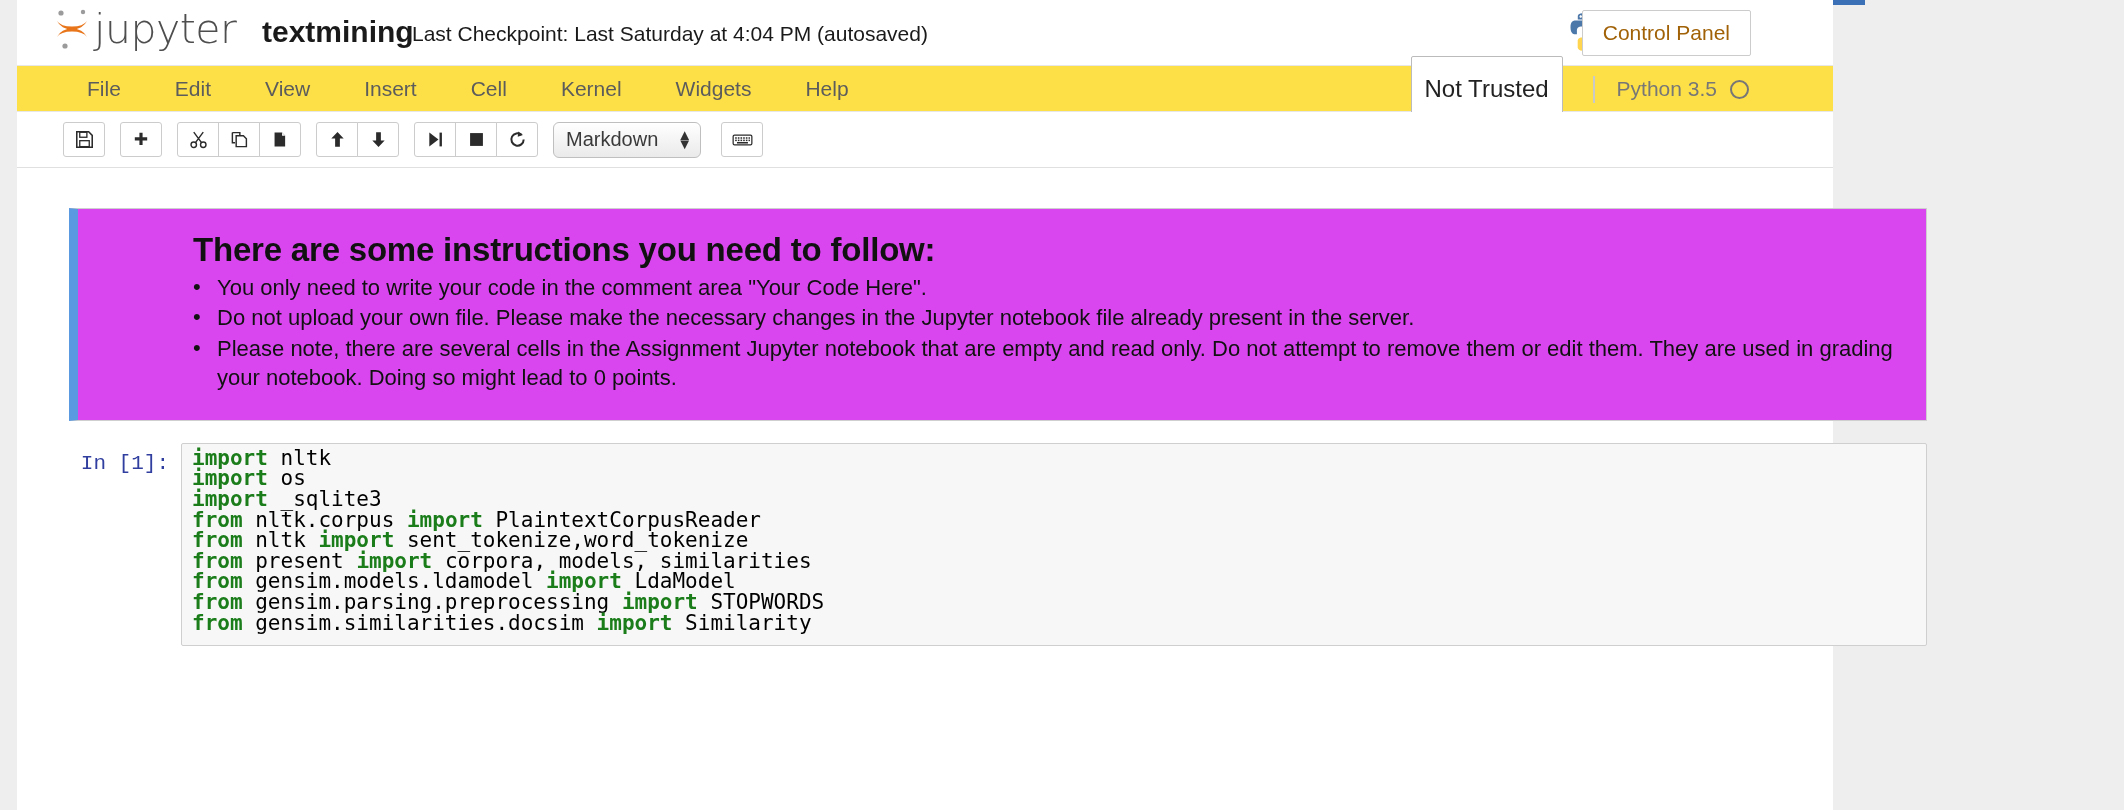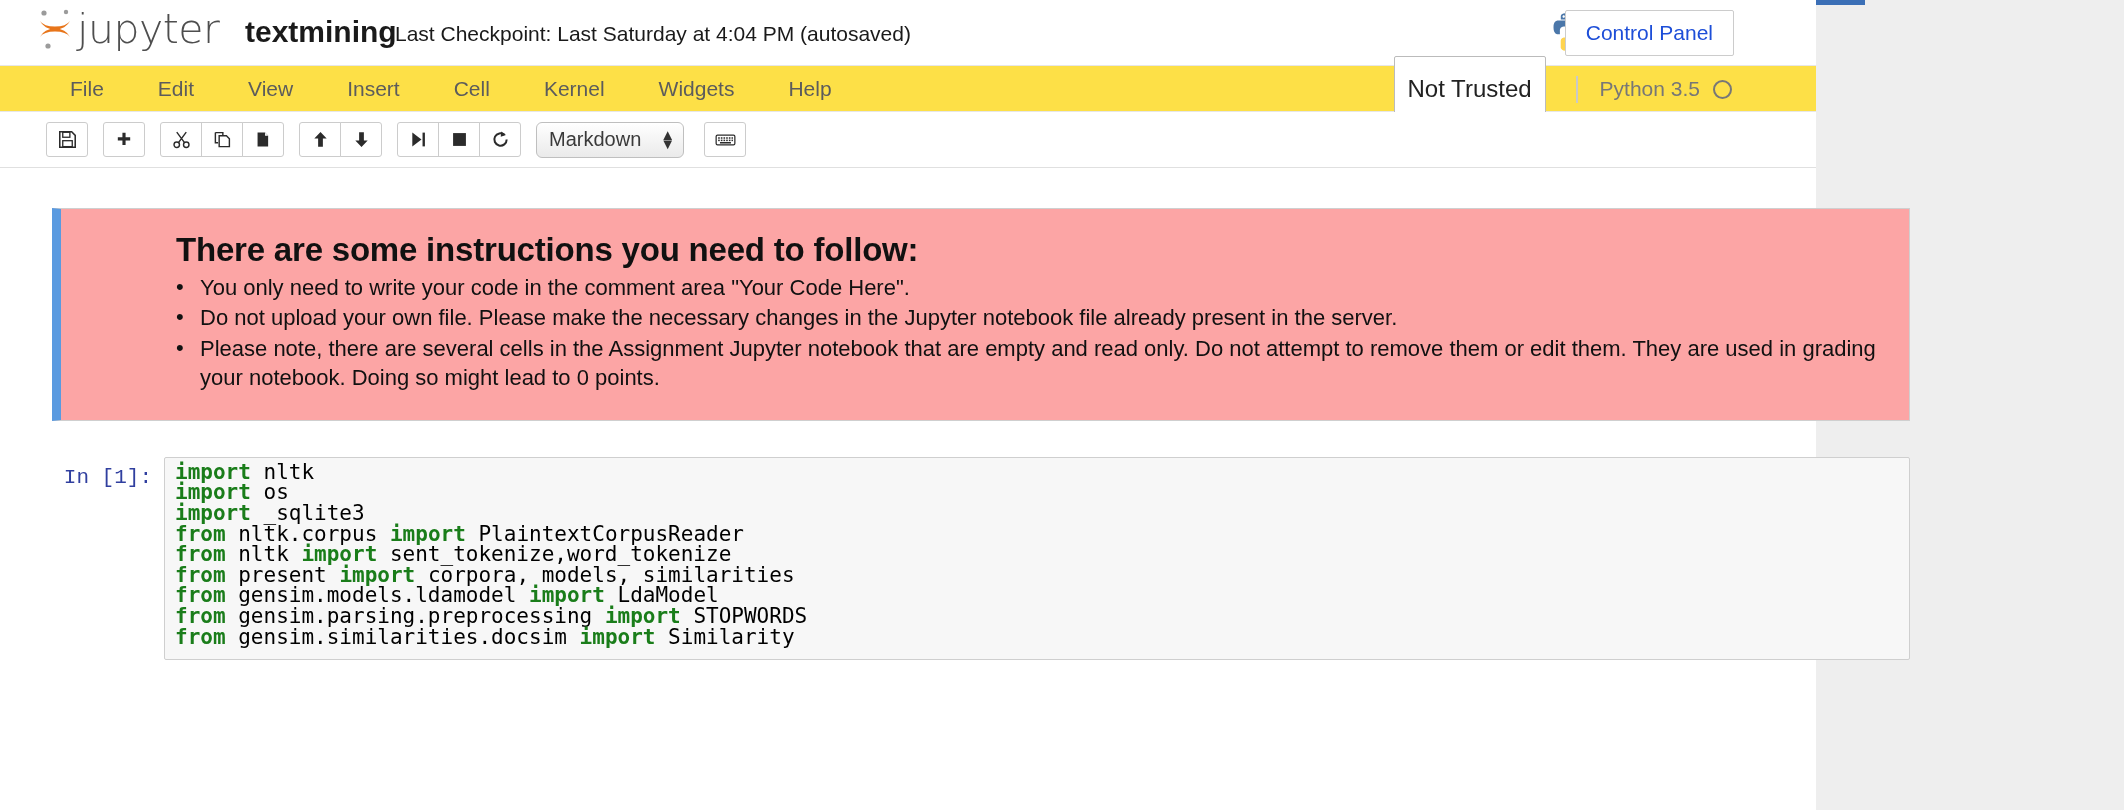--- a/index.html
+++ b/index.html
@@ -11,21 +11,21 @@
   }
 
   
   #browser-strip {
     position: absolute; top: 0; left: 1757px;
     width: 108px; height: 5px;
     background: #3b6fb6;
   }
 
   #page {
-    position: absolute; top: 0; left: 0;
+    position: absolute; top: 0; left: 17px;
     width: 1816px; height: 810px;
     background: #ffffff;
   }
 
   
   #header {
     position: relative;
     height: 66px;
     background: #ffffff;
     border-bottom: 1px solid #e7e7e7;
@@ -49,21 +49,21 @@
     font-size: 21px; color: #1a1a1a;
   }
   #python-logo {
     position: absolute; right: 226px; top: 10px;
     width: 44px; height: 44px;
   }
   #control-panel-btn {
     position: absolute; right: 82px; top: 10px;
     padding: 10px 20px;
     border: 1px solid #cccccc; background: #ffffff;
-    font-size: 21px; color: #1d4ed8;
+    font-size: 21px; color: #a16207;
     cursor: pointer; border-radius: 2px;
     font-family: "Liberation Sans", sans-serif;
   }
 
   
   #menubar {
     position: relative;
     height: 46px;
     background: #fde047;
     border-bottom: 1px solid #e7e7e7;
@@ -136,23 +136,23 @@
   #notebook-container {
     width: 1910px; margin: 0 auto;
     padding-left: 52px;
   }
 
   
   #md-cell {
     position: relative;
     border: 1px solid #cfcfcf;
     border-left: 9px solid #5a9ae0;
-    background: #fca5a5;
+    background: #d946ef;
     padding: 22px 25px 26px 115px;
-    margin-bottom: 36px;
+    margin-bottom: 22px;
   }
   #md-heading {
     font-size: 33px; font-weight: bold; color: #111111;
     margin-bottom: 4px; letter-spacing: -0.2px;
   }
   #md-list { list-style: none; }
   #md-list li {
     position: relative;
     font-size: 22px; color: #111111;
     line-height: 1.34;

